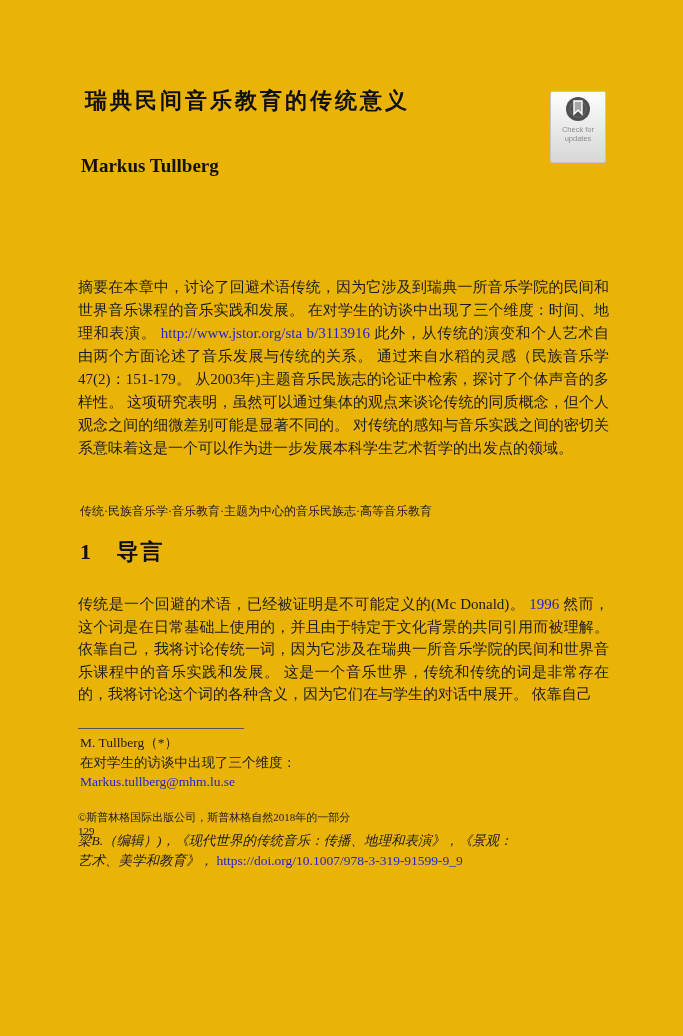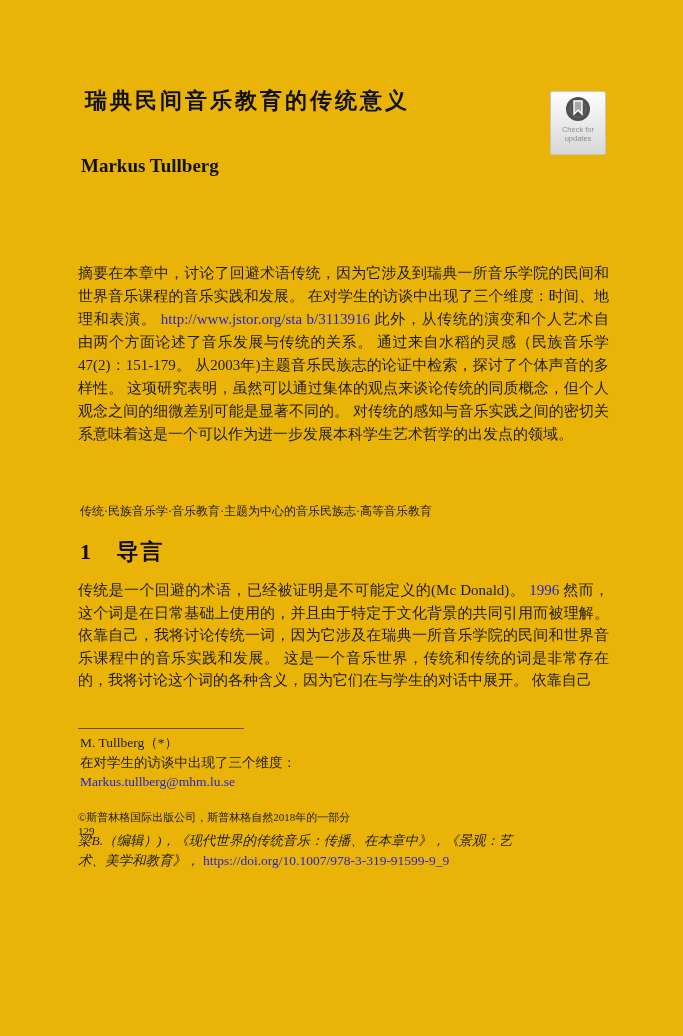--- a/index.html
+++ b/index.html
@@ -16,21 +16,21 @@
     position: absolute;
     left: 85px; top: 86px;
     font-size: 22px;
     font-weight: bold;
     letter-spacing: 3px;
     color: #111;
   }
   .badge {
     position: absolute;
     left: 550px; top: 91px;
-    width: 56px; height: 64px;
+    width: 56px; height: 72px;
     background: linear-gradient(#fdfdfd, #d7d7d7);
     border: 1px solid #c6c6c6;
     border-radius: 2px;
     box-sizing: border-box;
     text-align: center;
     cursor: pointer;
   }
   .badge-icon { margin-top: 4px; }
   .badge-text {
     font-family: "Liberation Sans", "DejaVu Sans", sans-serif;
@@ -46,20 +46,21 @@
     color: #111;
   }
   .para {
     position: absolute;
     left: 78px;
     width: 531px;
     font-size: 15px;
     line-height: 23px;
     text-align: justify;
     color: #1c1c1c;
+    margin-top: 14px;
   }
   .abstract { top: 262px; }
   .bodytext { top: 579px; line-height: 22.5px; }
   .keywords {
     position: absolute;
     left: 80px; top: 503px;
     width: 531px;
     font-size: 12px;
     color: #1c1c1c;
   }
@@ -151,15 +152,15 @@
     <div>M. Tullberg（*）</div>
     <div>在对学生的访谈中出现了三个维度：</div>
     <div><a class="link">Markus.tullberg@mhm.lu.se</a></div>
   </div>
 
   <div class="footer-line">
     <span>©斯普林格国际出版公司，斯普林格自然2018年的一部分</span>
     <span>129</span>
   </div>
 
-  <div class="citation"><span>梁B.（编辑）)，《现代世界的传统音乐：传播、在本章中》，《景观：艺术、美学和教育》， </span><a class="link">https://doi.org/10.1007/978-3-319-91599-9_9</a></div>
+  <div class="citation"><span>梁B.（编辑）)，《现代世界的传统音乐：传播、地理和表演》，《景观：艺术、美学和教育》， </span><a class="link">https://doi.org/10.1007/978-3-319-91599-9_9</a></div>
 
 </div>
 
 </body></html>

